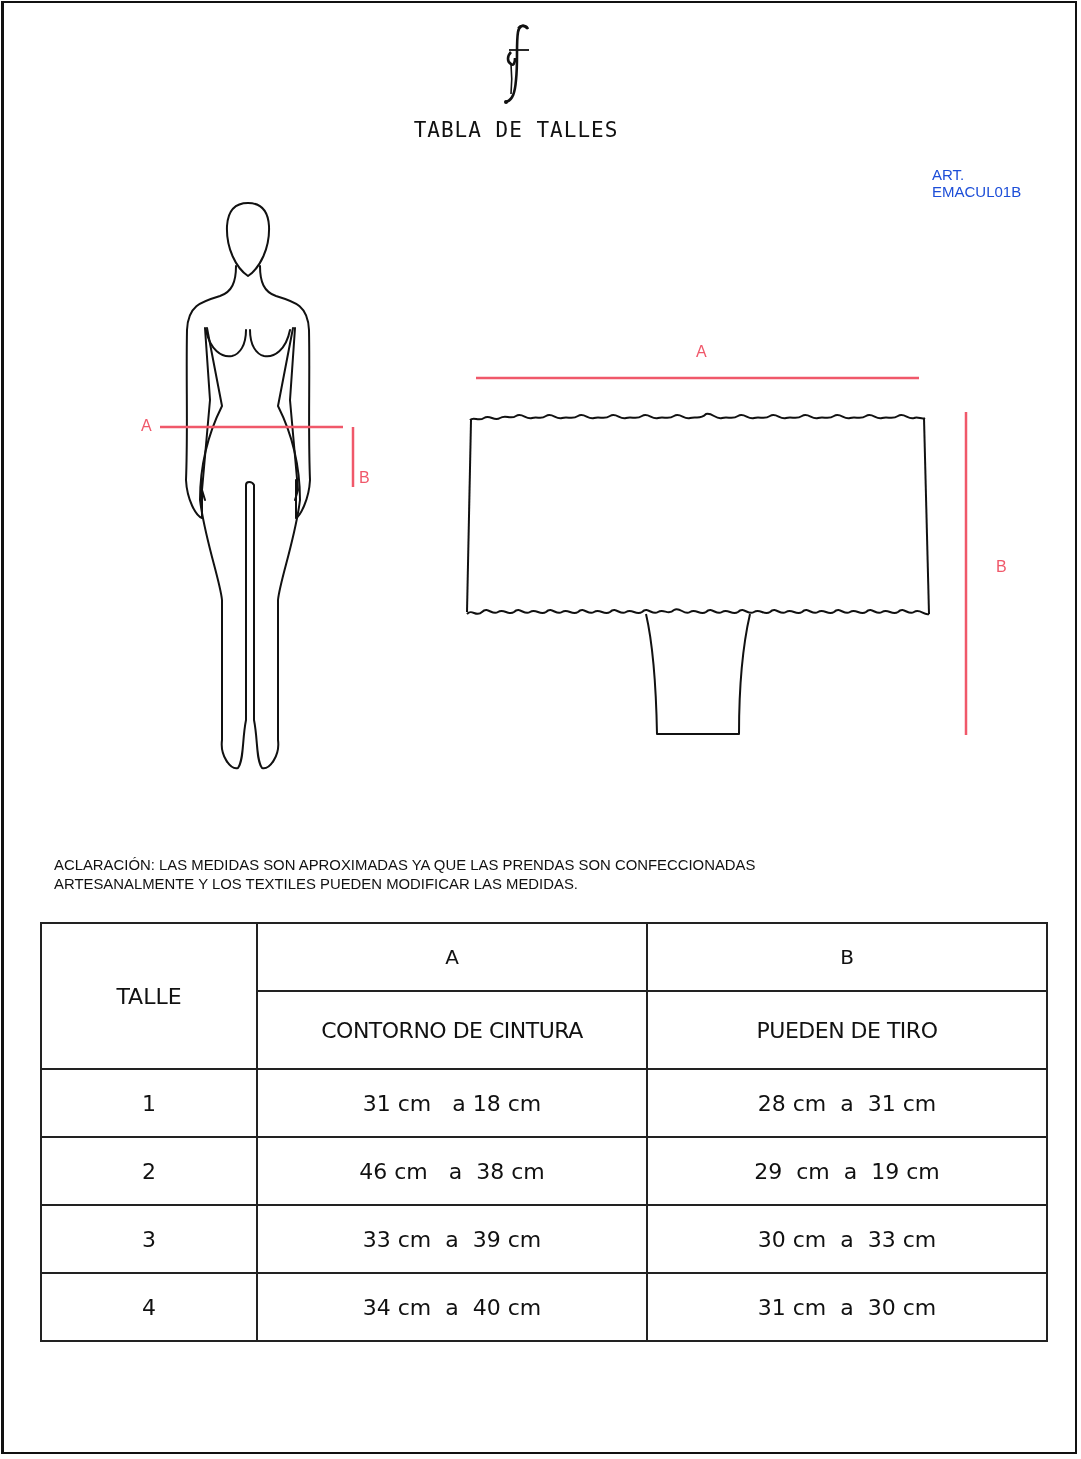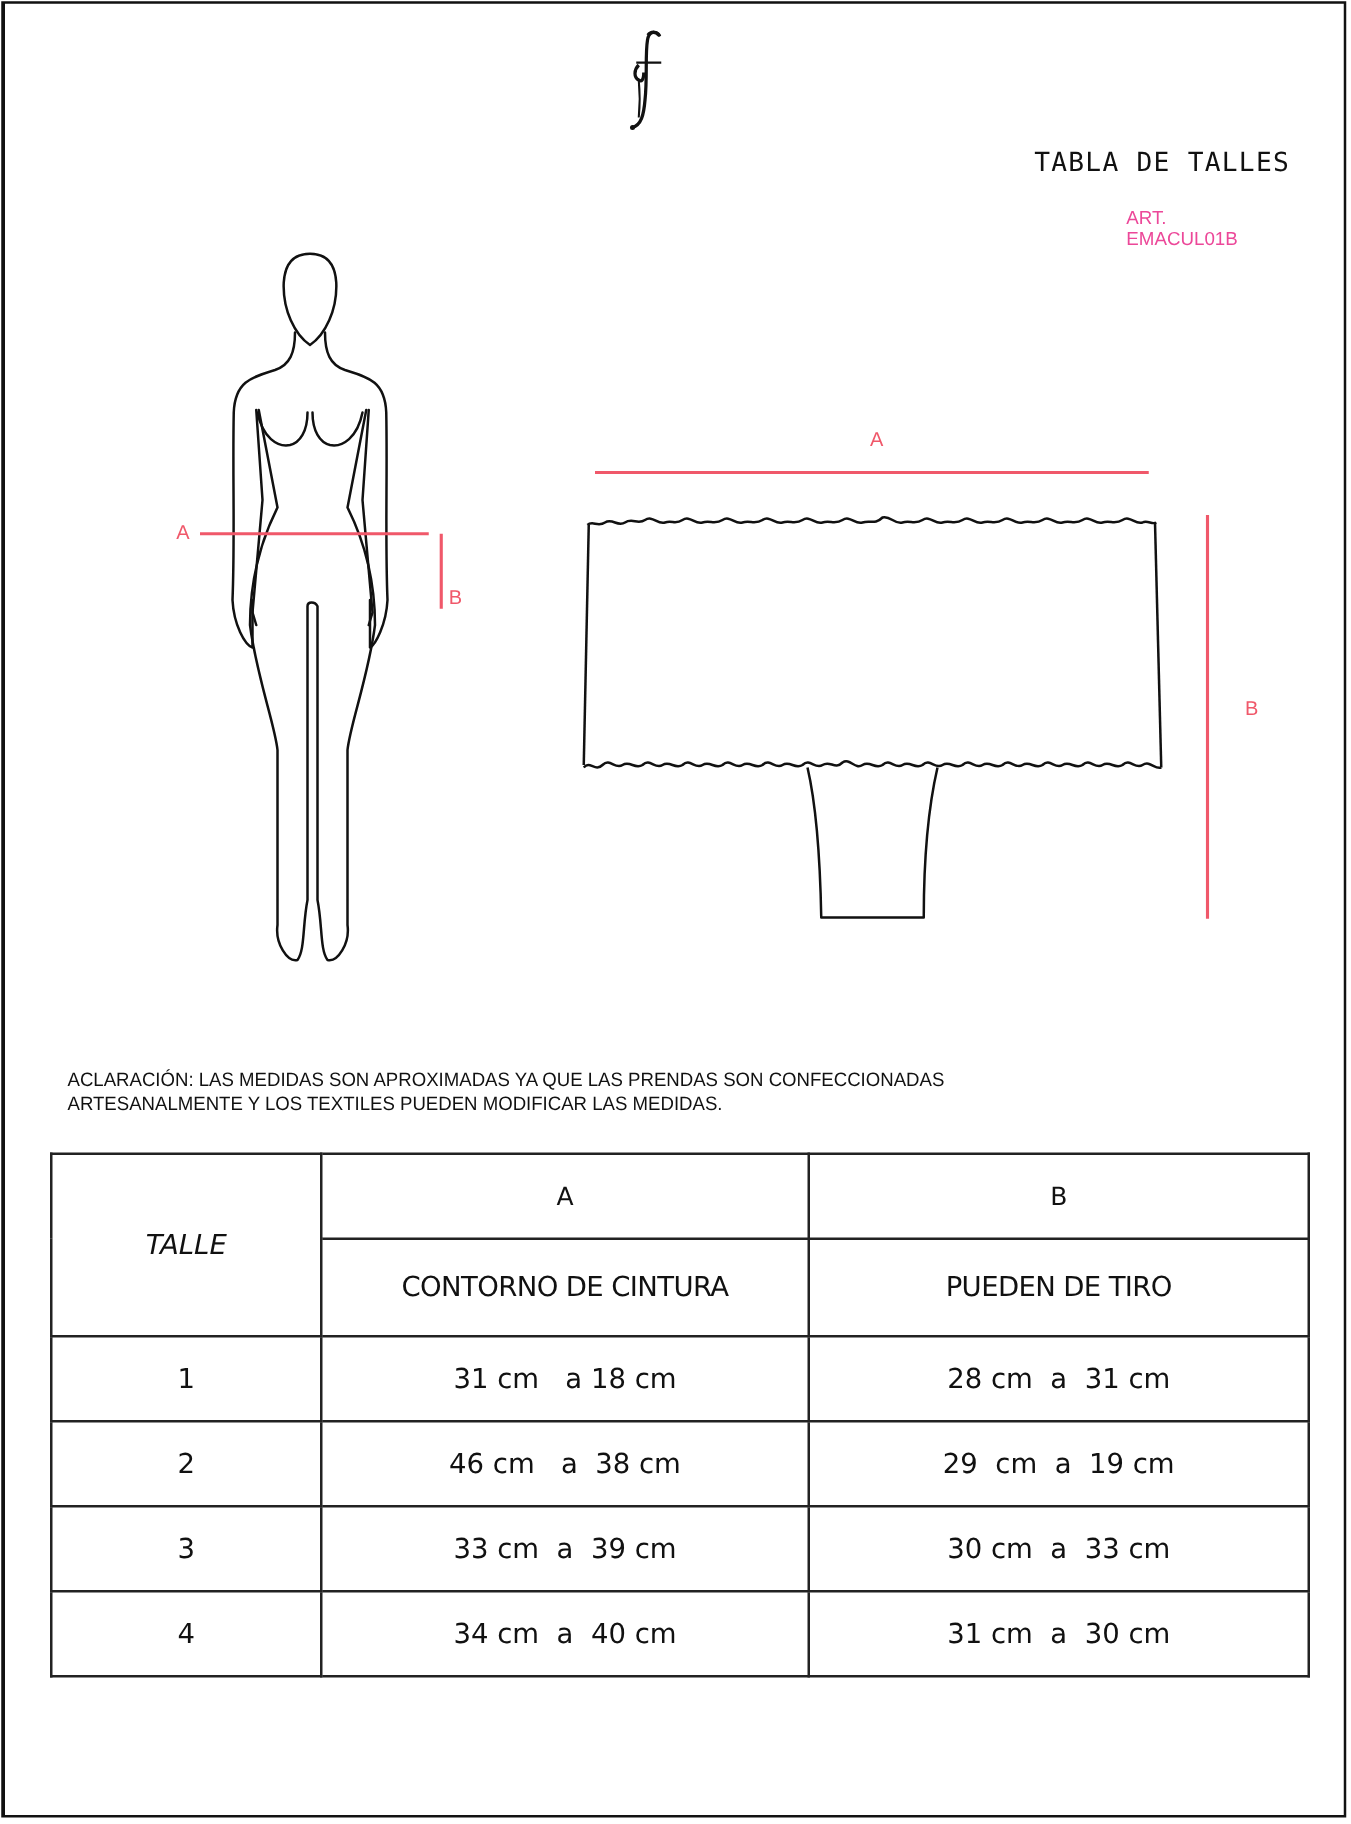--- a/index.html
+++ b/index.html
@@ -1,26 +1,26 @@
 <!DOCTYPE html>
 <html><head>
 <meta charset="utf-8">
 <style>
   html, body { margin:0; padding:0; background:#fff; }
   body { width:1081px; height:1459px; position:relative; overflow:hidden; font-family:"Liberation Sans", sans-serif; color:#111; }
   .frame { position:absolute; left:1px; top:1px; width:1076px; height:1453px; border:2px solid #111; box-sizing:border-box; border-top-width:2px; border-left-width:3px; }
   .logo { position:absolute; left:497px; top:22px; width:40px; height:84px; }
-  .title { position:absolute; left:0; width:1032px; top:118px; text-align:right; font-family:"DejaVu Sans Mono", monospace; font-size:21px; letter-spacing:1px; font-weight:500; }
-  .art { position:absolute; left:901px; top:166px; font-size:15px; line-height:17px; color:#ec4899; }
+  .title { position:absolute; left:0; width:1032px; top:118px; text-align:center; font-family:"DejaVu Sans Mono", monospace; font-size:21px; letter-spacing:1px; font-weight:500; }
+  .art { position:absolute; left:932px; top:166px; font-size:15px; line-height:17px; color:#1d4ed8; }
   .figure { position:absolute; left:130px; top:195px; width:260px; height:590px; }
   .garment { position:absolute; left:450px; top:330px; width:580px; height:420px; }
   .note { position:absolute; left:54px; top:855px; font-size:15.5px; line-height:19px; color:#111; transform:scaleX(0.96); transform-origin:left top; }
   table.sizes { position:absolute; left:40px; top:922px; width:1008px; border-collapse:collapse; font-family:"DejaVu Sans", sans-serif; font-size:22px; color:#111; }
   table.sizes td { border:2px solid #222; text-align:center; padding:0; }
-  .c1 { width:214px;font-style:italic; }
+  .c1 { width:214px; }
   .c2 { width:388px; }
   .hdr-row td { height:66px; }
   .sub-row td { height:76px; }
   .data-row td { height:66px; }
   .hdr-letter { font-size:20px; }
   .nm { letter-spacing:-0.5px; }
 </style>
 </head>
 <body>
 

